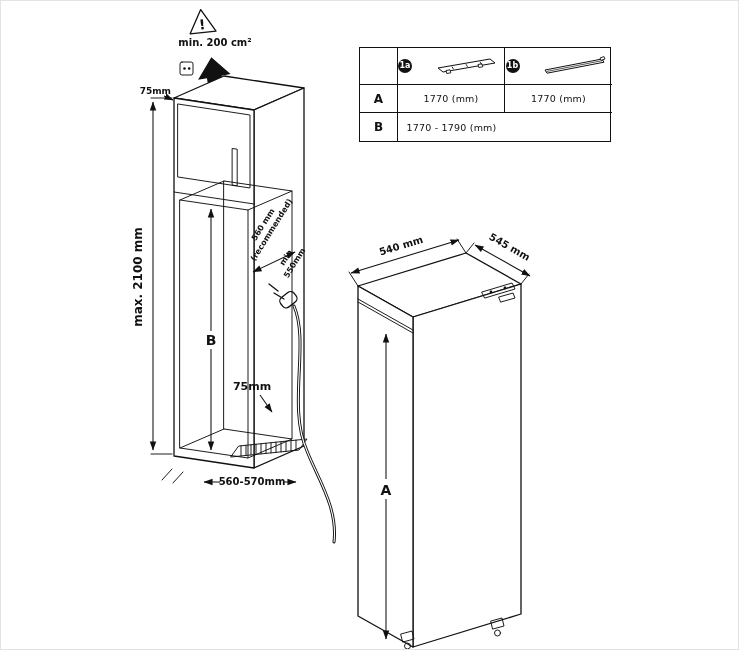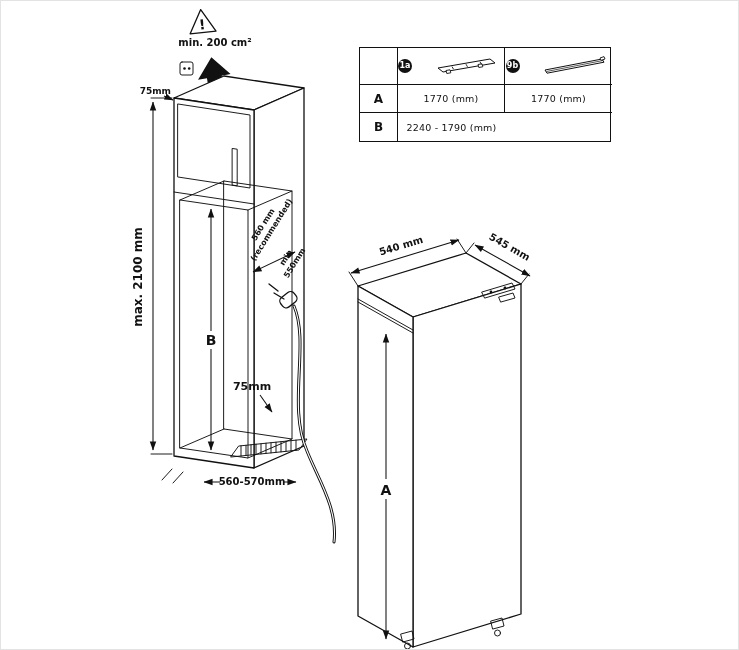--- a/index.html
+++ b/index.html
@@ -204,29 +204,29 @@
     <div class="cell br bb">
       <span class="badge">1a</span>
       <svg class="rail" width="72" height="26" viewBox="0 0 72 26">
         <path d="M6,15 L58,6 L63,10 L11,19 Z" fill="#fff" stroke="#111" stroke-width="1" stroke-linejoin="round"></path>
         <path d="M14,17.5 l4,-0.7 l0.8,3 l-4,0.7 Z M46,11.5 l4,-0.7 l0.8,3 l-4,0.7 Z" fill="#fff" stroke="#111" stroke-width="0.9"></path>
         <path d="M20,13.6 l1.5,2.6 M34,11.2 l1.5,2.6 M48,8.8 l1.5,2.6" stroke="#111" stroke-width="0.9"></path>
       </svg>
     </div>
 
     <div class="cell bb">
-      <span class="badge">9b</span>
+      <span class="badge">1b</span>
       <svg class="rail" width="72" height="26" viewBox="0 0 72 26">
         <path d="M5,17 L62,6 L64,9.2 L7,20.2 Z" fill="#fff" stroke="#111" stroke-width="1" stroke-linejoin="round"></path>
         <path d="M6.5,18.5 L63,7.5" stroke="#111" stroke-width="0.7"></path>
         <path d="M60,5 l4,-1.4 l1,2.4 l-4,1.4 Z" fill="#fff" stroke="#111" stroke-width="0.9"></path>
       </svg>
     </div>
 
     <div class="cell br bb rowlab">A</div>
     <div class="cell br bb val">1770 (mm)</div>
     <div class="cell bb val">1770 (mm)</div>
 
     <div class="cell br rowlab">B</div>
-    <div class="cell val">2240 - 1790 (mm)</div>
+    <div class="cell val">1770 - 1790 (mm)</div>
   </div>
 
 </div>
 
 </body></html>

